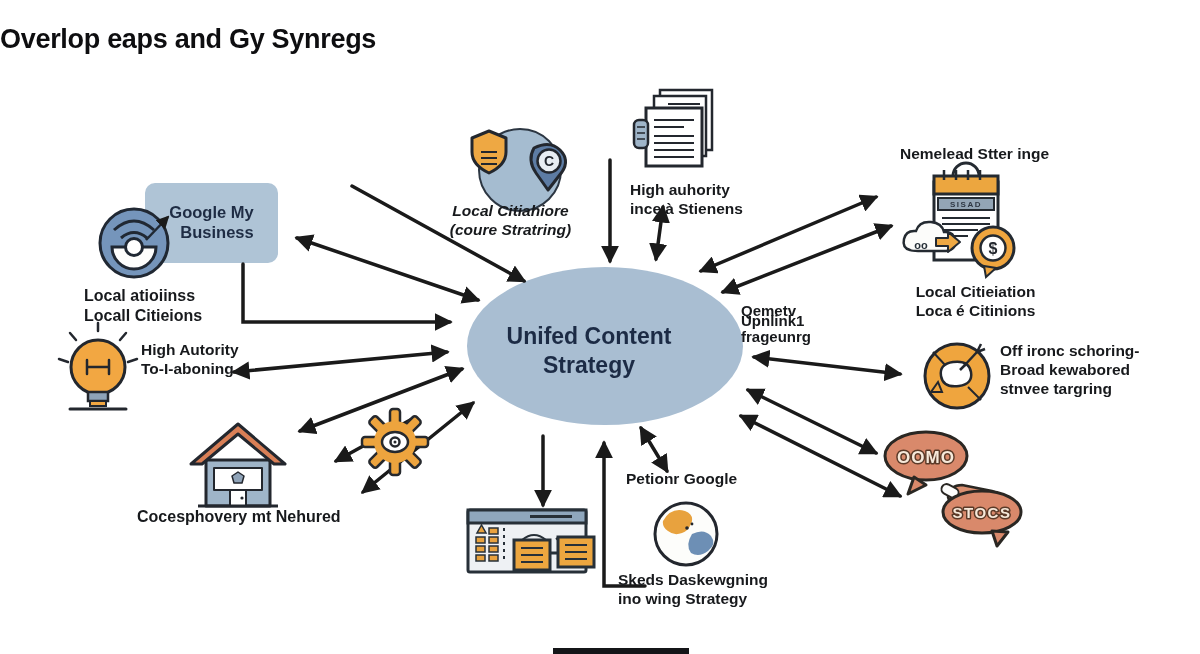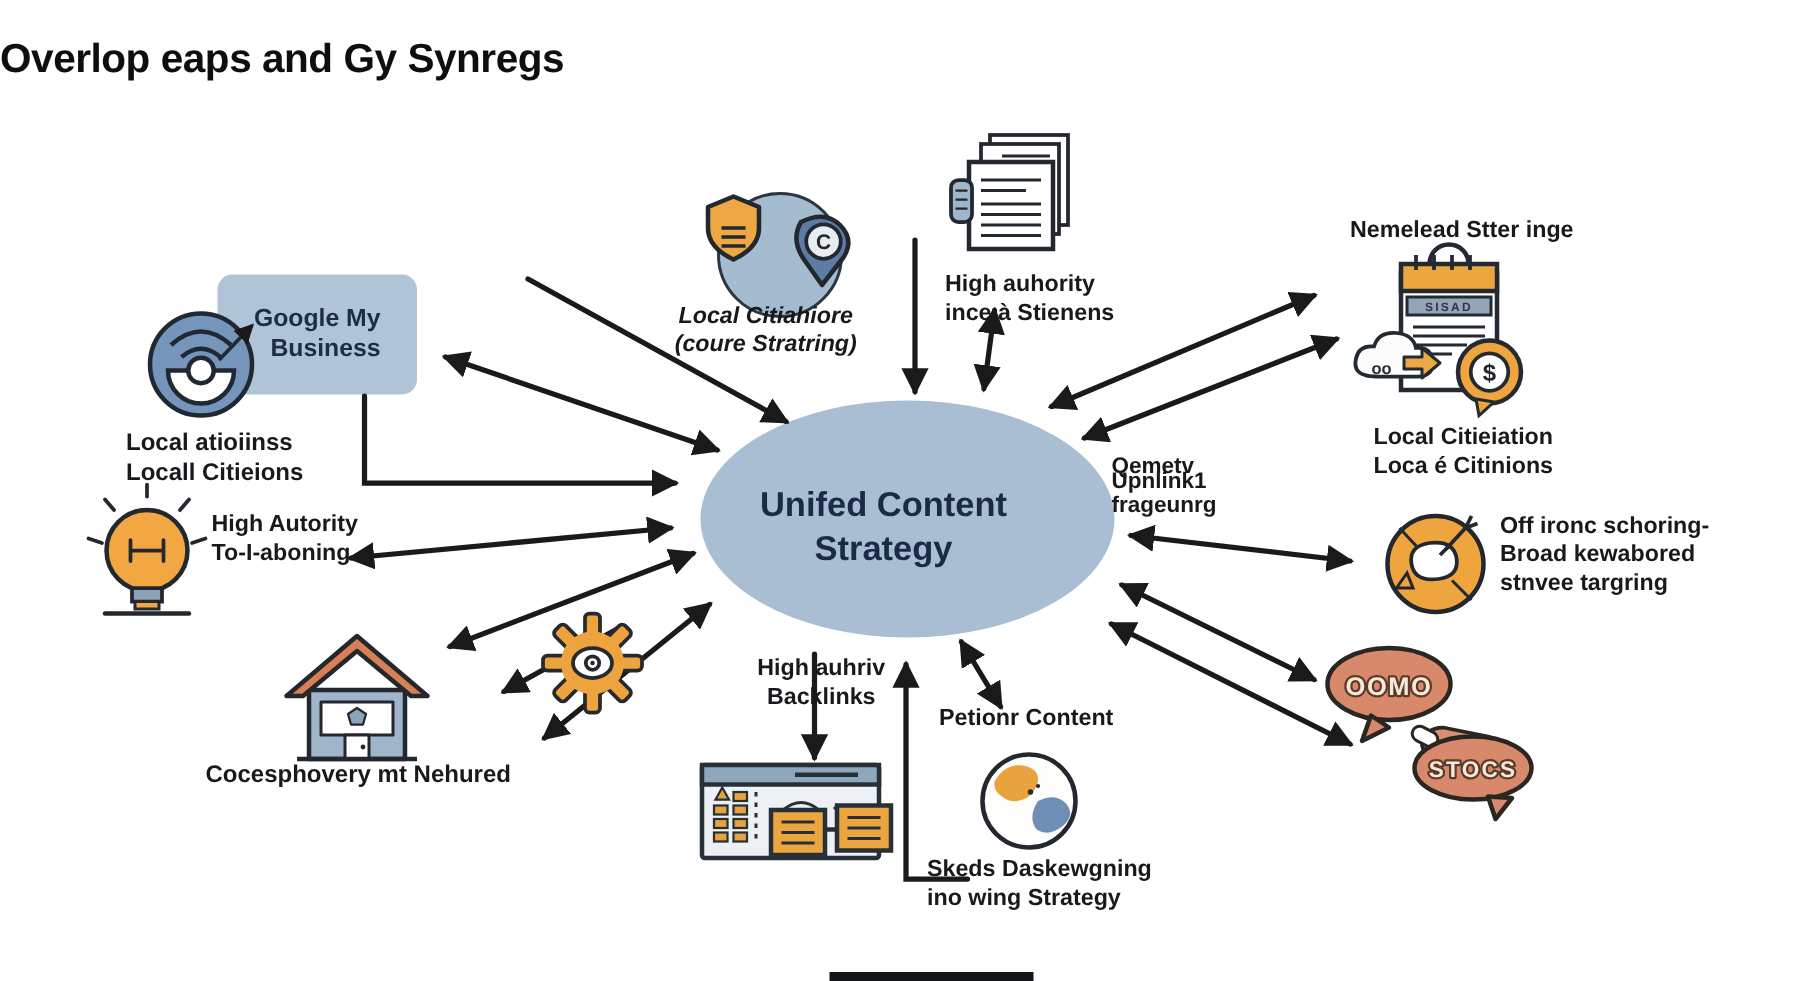--- a/index.html
+++ b/index.html
@@ -211,24 +211,22 @@
 
 <div class="lbl" style="left:630px;top:180px;">High auhority
 ince à Stienens</div>
 
 <div class="uplink">
   <div>Qemetv</div>
   <div class="l2">Upnlink1</div>
   <div>frageunrg</div>
 </div>
 
-<div class="lbl ctr" style="left:490px;top:436px;width:115px;">High auhriv
-Backlinks</div>
-
-<div class="lbl" style="left:626px;top:469px;">Petionr Content</div>
+
+<div class="lbl" style="left:626px;top:469px;">Petionr Google</div>
 
 <div class="lbl" style="left:618px;top:570px;">Skeds Daskewgning
 ino wing Strategy</div>
 
 <div class="lbl" style="left:900px;top:144px;">Nemelead Stter inge</div>
 
 <div class="lbl ctr" style="left:903px;top:282px;width:145px;">Local Citieiation
 Loca é Citinions</div>
 
 <div class="lbl" style="left:1000px;top:341px;">Off ironc schoring-

